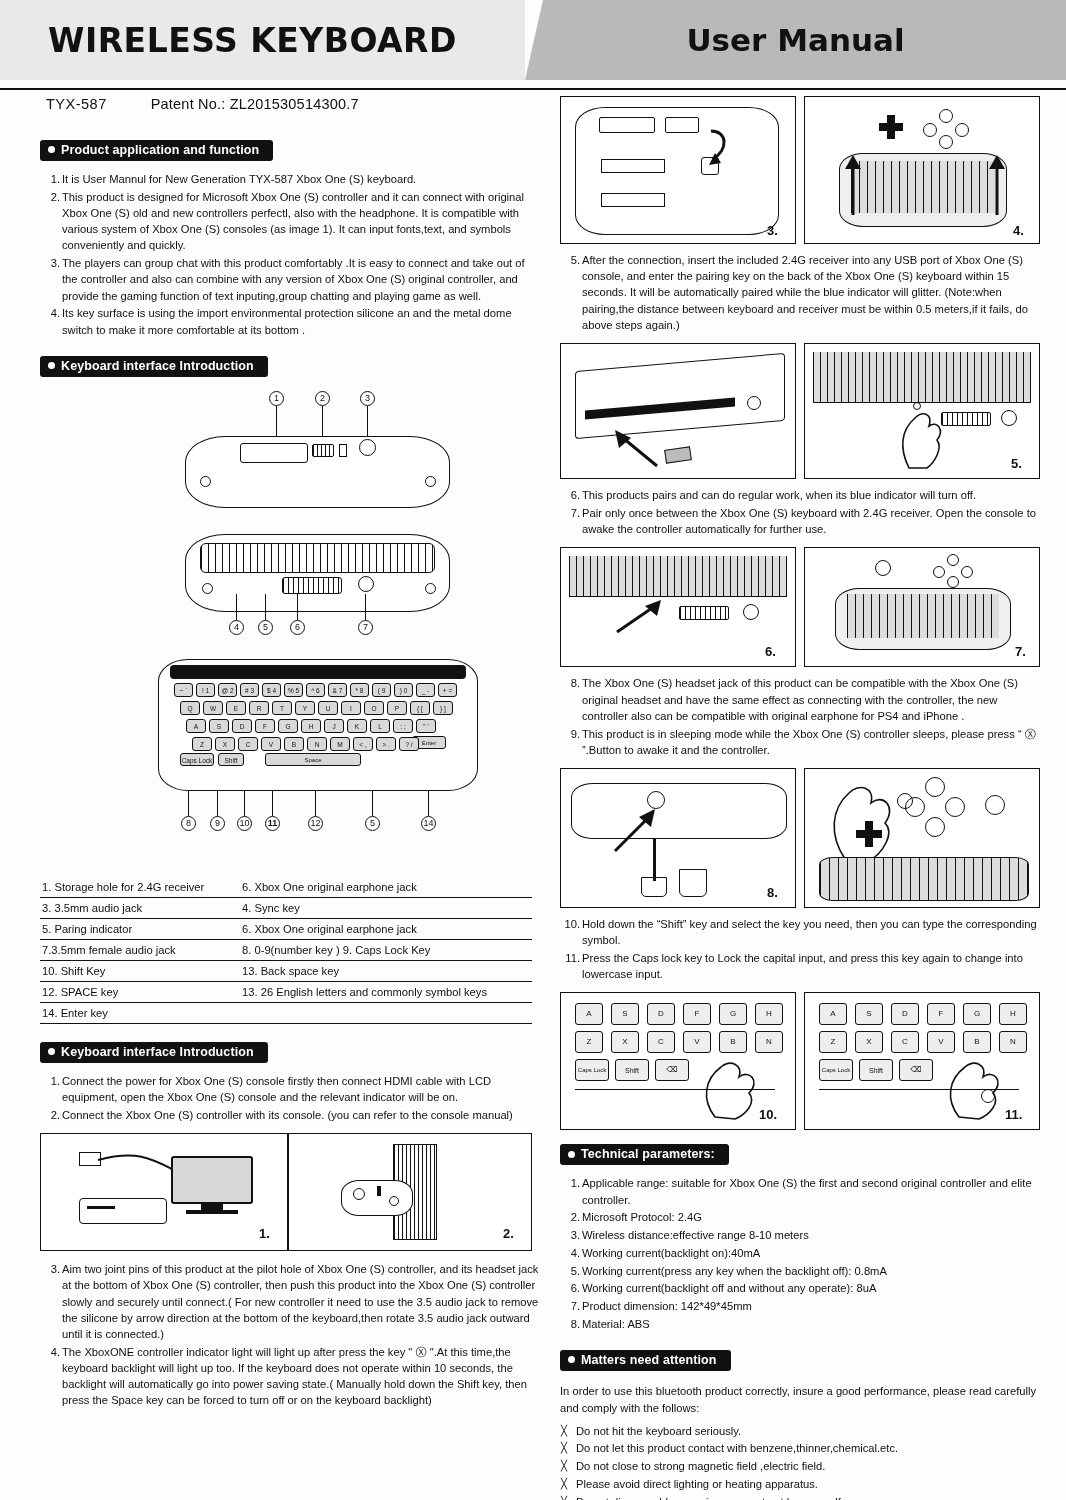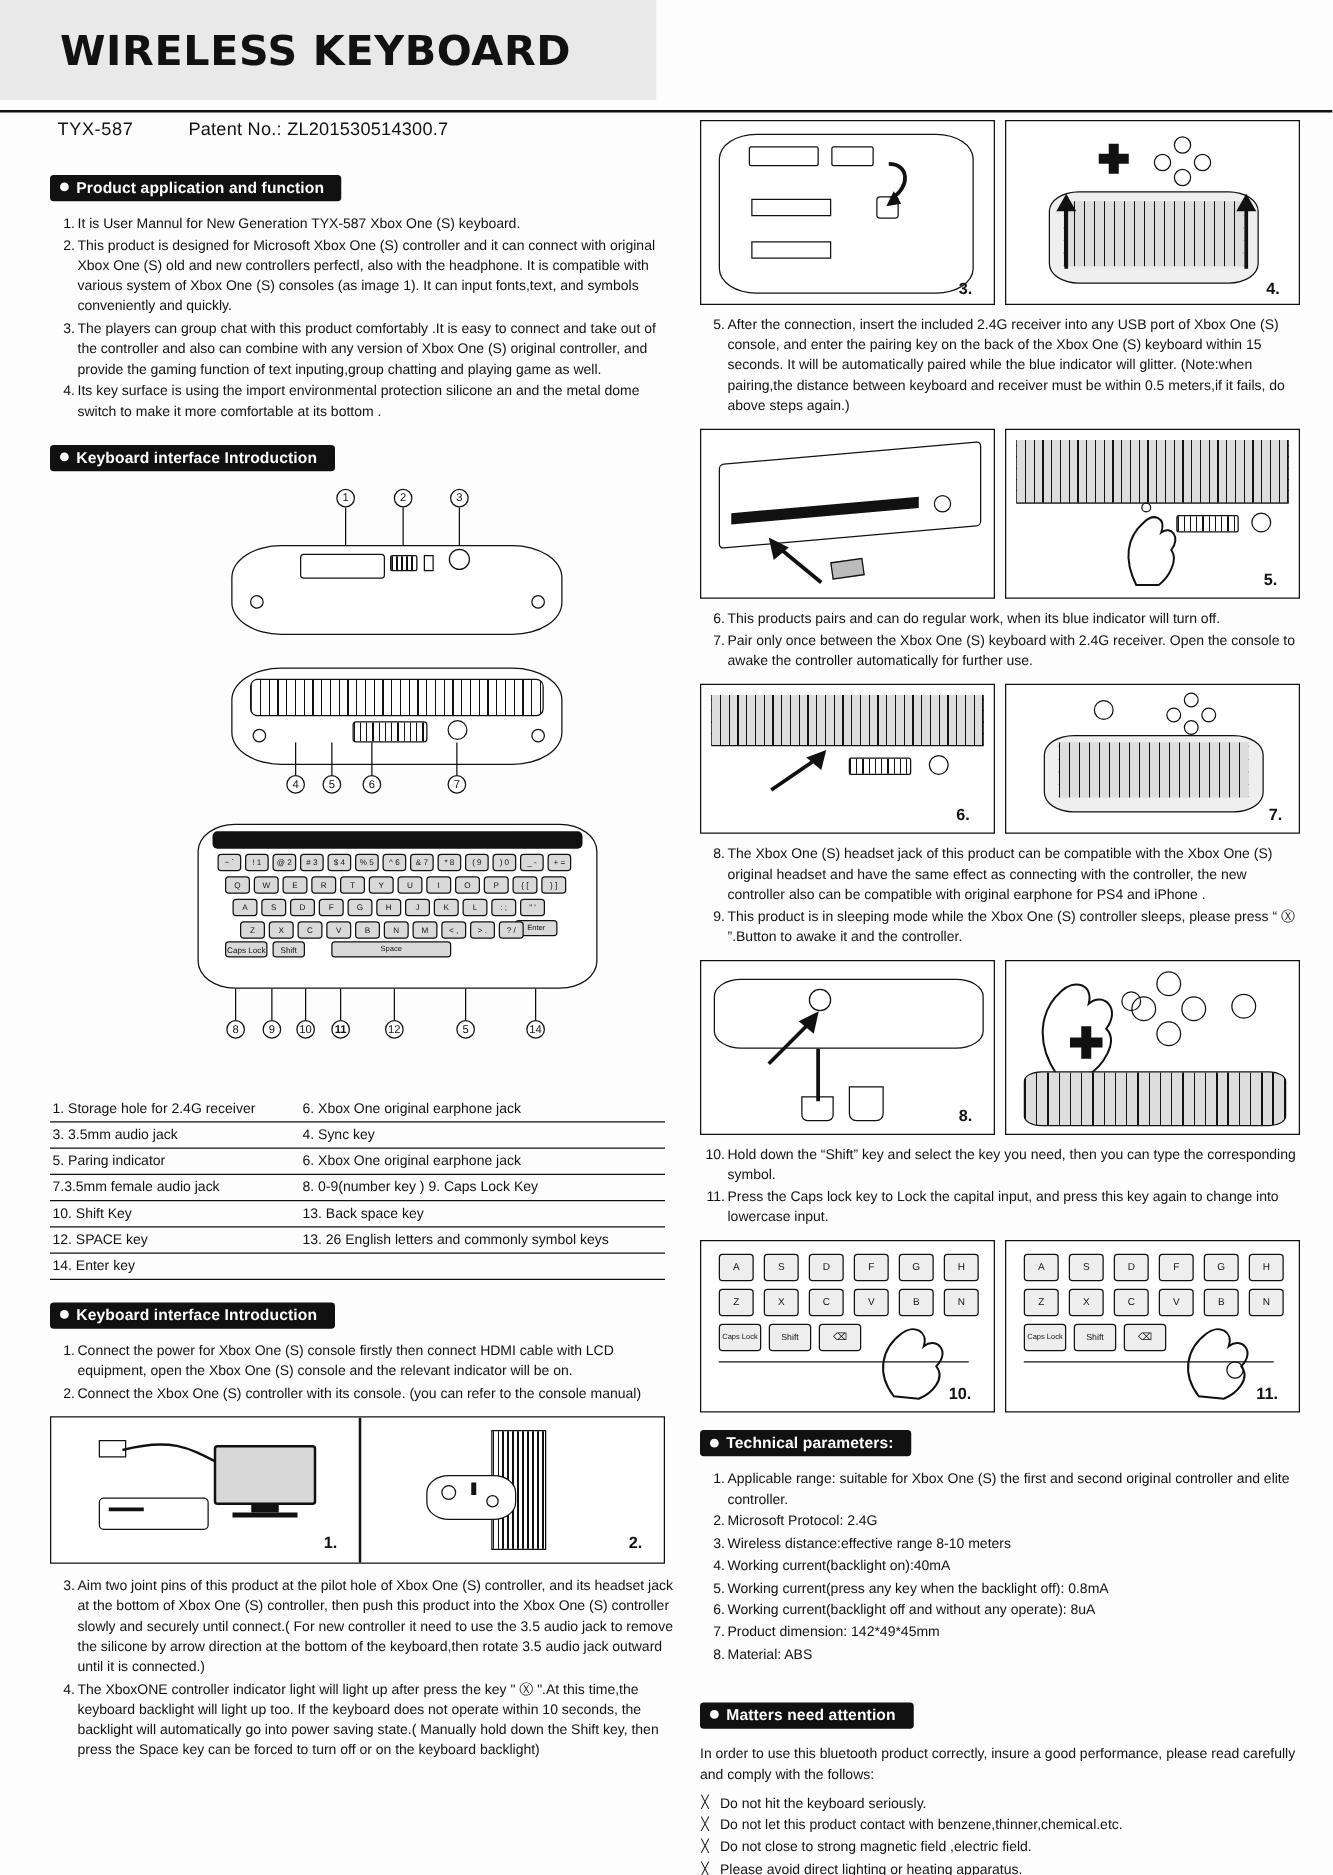--- a/index.html
+++ b/index.html
@@ -209,20 +209,23 @@
   .spacer8 { height: 8px; }
 </style>
 </head>
 <body>
 
 <div class="page">
 
   <div class="header">
     <div class="header-left">
       <div class="title-main">WIRELESS KEYBOARD</div>
+    </div>
+    <div class="header-right">
+      <div class="title-right">User Manual</div>
     </div>
   </div>
 
   <div class="col-left">
 
     <div class="model-row">
       <div class="model">TYX-587</div>
       <div class="patent">Patent No.: ZL201530514300.7</div>
     </div>
 
@@ -625,21 +628,21 @@
         <li><span class="n">2.</span><span>Microsoft Protocol:  2.4G</span></li>
         <li><span class="n">3.</span><span>Wireless distance:effective range 8-10 meters</span></li>
         <li><span class="n">4.</span><span>Working current(backlight on):40mA</span></li>
         <li><span class="n">5.</span><span>Working current(press any key when the backlight off): 0.8mA</span></li>
         <li><span class="n">6.</span><span>Working current(backlight off and without any operate): 8uA</span></li>
         <li><span class="n">7.</span><span>Product dimension:  142*49*45mm</span></li>
         <li><span class="n">8.</span><span>Material:  ABS</span></li>
       </ol>
 
     
-    <div class="banner" style="margin-top:20px;text-align:right;">
+    <div class="banner" style="margin-top:8px;text-align:right;">
       <span class="dot"></span><span>Matters need attention</span>
     </div>
     <div class="note">In order to use this bluetooth product correctly, insure a good performance, please read carefully and comply with the follows:</div>
     <ul class="plain" id="attn-list">
         <li><span class="x">╳</span><span>Do not hit the keyboard seriously.</span></li>
         <li><span class="x">╳</span><span>Do not let this product contact with benzene,thinner,chemical.etc.</span></li>
         <li><span class="x">╳</span><span>Do not close to strong magnetic field ,electric field.</span></li>
         <li><span class="x">╳</span><span>Please avoid direct lighting or heating apparatus.</span></li>
         <li><span class="x">╳</span><span>Do not disassemble , repair or reconstruct by yourself.</span></li>
       </ul>

